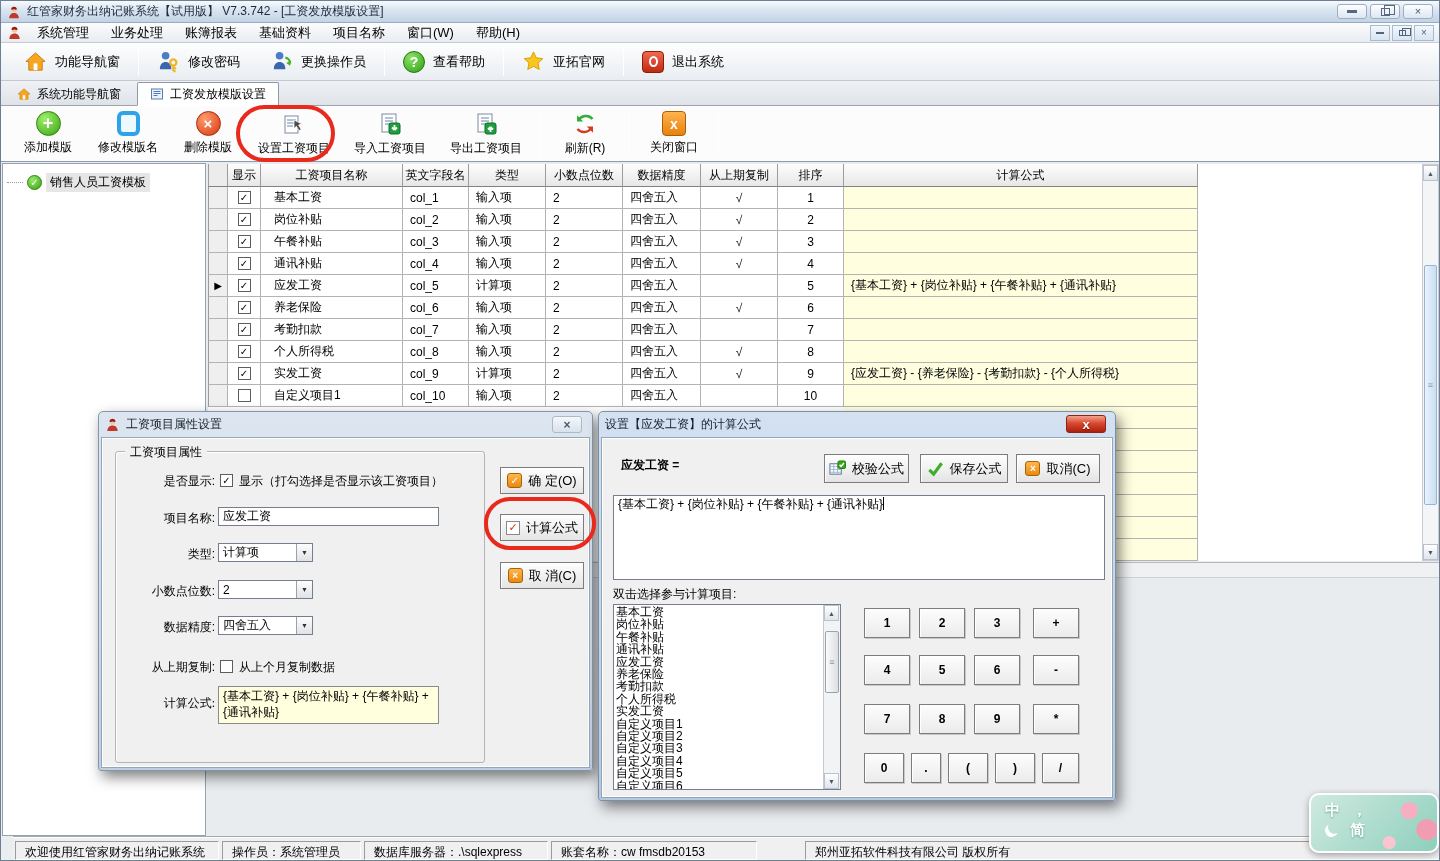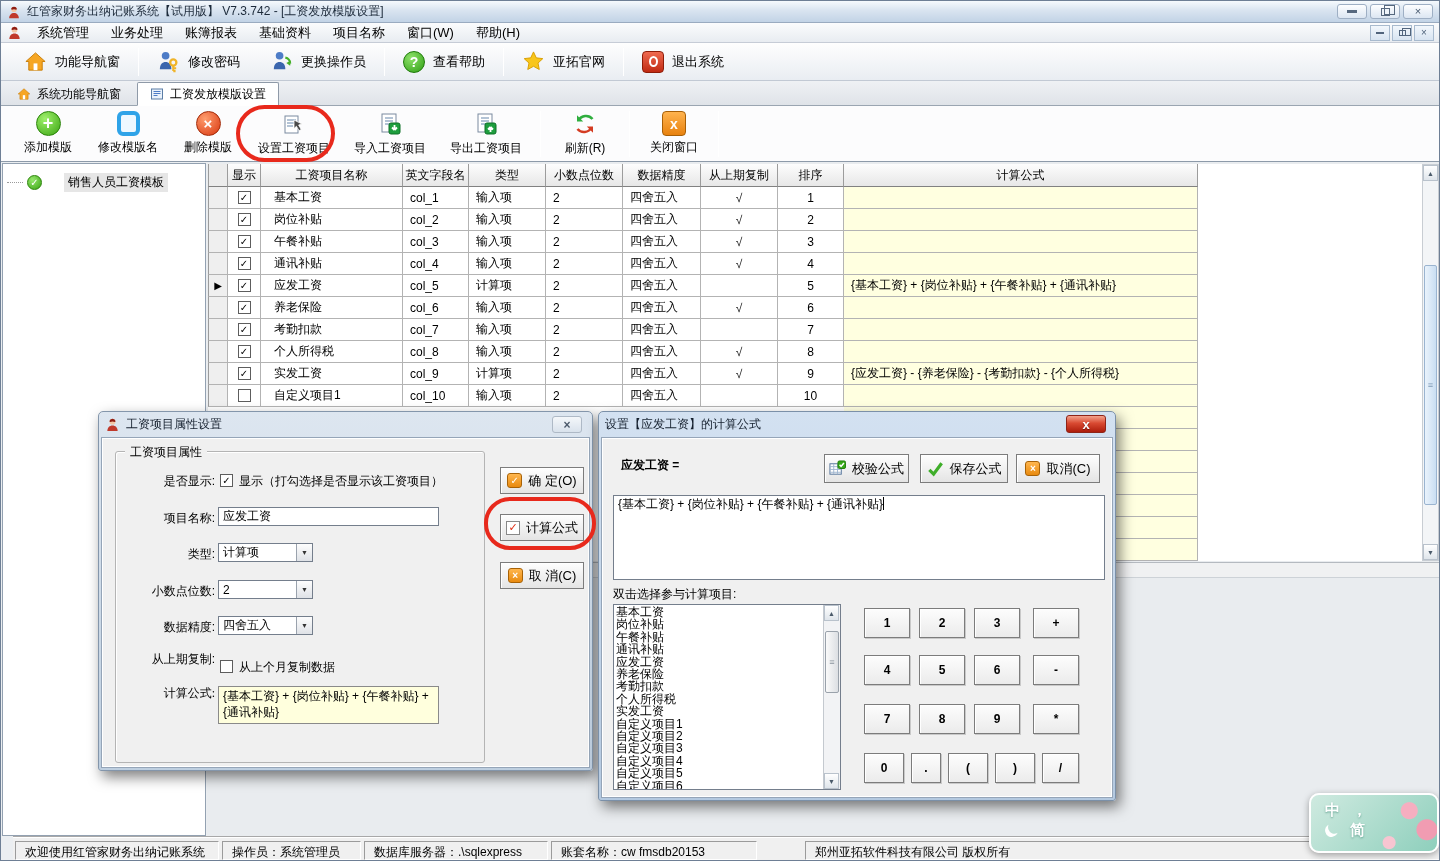--- a/index.html
+++ b/index.html
@@ -57,21 +57,21 @@
   .tb2-btn{display:flex;flex-direction:column;align-items:center;justify-content:center;gap:3px;
     padding:2px 9px;min-width:70px;height:52px;}
   .tb2-sep{width:1px;height:46px;background:#d0d4da;border-right:1px solid #fff;margin:0 3px;}
 
   
   .main-bg{position:absolute;left:206px;top:161px;width:1234px;height:675px;background:#e9ecef;}
   .left-panel{position:absolute;left:1px;top:162px;width:204px;height:673px;background:#fff;
     border:1px solid #93a1b1;}
   .tree-item{display:flex;align-items:center;gap:4px;margin:9px 2px 0 4px;}
   .tree-dots{width:16px;border-top:1px dotted #9a9a9a;flex:none;}
-  .tree-label{background:#e6e6e6;padding:1px 4px;margin-left:18px;}
+  .tree-label{background:#e6e6e6;padding:1px 4px;}
 
   .grid-white{position:absolute;left:207px;top:163px;width:1214px;height:397px;background:#fff;overflow:hidden;}
   .tbl{position:absolute;left:0;top:0;width:991px;}
   .trow{display:grid;grid-template-columns:20px 33px 142px 66px 77px 77px 78px 77px 66px 354px;}
   .th{height:23px;background:linear-gradient(#fdfdfd,#e7e7e7);border-right:1px solid #9c9c9c;
     border-bottom:1px solid #818181;display:flex;align-items:center;justify-content:center;}
   .th.ind{border-left:1px solid #9c9c9c;background:#ececec;}
   .td{height:22px;border-right:1px solid #b3b3b3;border-bottom:1px solid #b3b3b3;background:#fff;
     display:flex;align-items:center;padding:0 7px;overflow:hidden;white-space:nowrap;}
   .td.ind{background:#efefef;border-left:1px solid #9c9c9c;justify-content:center;padding:0;font-size:10px;}
@@ -649,25 +649,25 @@
         <span class="val">2</span>
         <span class="dd">▼</span>
       </div>
 
       <span class="flabel" style="top:180px;">数据精度:</span>
       <div class="combo" style="left:115px;top:177px;width:95px;height:19px;">
         <span class="val">四舍五入</span>
         <span class="dd">▼</span>
       </div>
 
-      <span class="flabel" style="top:212px;">从上期复制:</span>
+      <span class="flabel" style="top:220px;">从上期复制:</span>
       <span class="cb" style="position:absolute;left:117px;top:221px;"></span>
       <span style="position:absolute;left:136px;top:220px;">从上个月复制数据</span>
 
-      <span class="flabel" style="top:246px;font-family:Liberation Serif, serif;">计算公式:</span>
+      <span class="flabel" style="top:256px;font-family:Liberation Serif, serif;">计算公式:</span>
       <div class="yellowbox" style="left:115px;top:247px;width:221px;height:38px;white-space:normal;">{基本工资} + {岗位补贴} + {午餐补贴} + {通讯补贴}</div>
 
       <div class="btn3d" style="left:397px;top:28px;width:84px;height:27px;">
         <span class="icbox ic-ok" style="width:15px;height:15px;border-radius:3px;background:linear-gradient(#ffb64e,#e88a0f);border:1px solid #a86206;color:#fff;font-size:10px;font-weight:bold;">✓</span>
         <span>确 定(O)</span>
       </div>
       <div class="btn3d" style="left:397px;top:75px;width:84px;height:27px;">
         <span class="icbox" style="width:14px;height:14px;background:#fff;border:1px solid #888;color:#e02a10;font-size:11px;font-weight:bold;">✓</span>
         <span>计算公式</span>
       </div>

